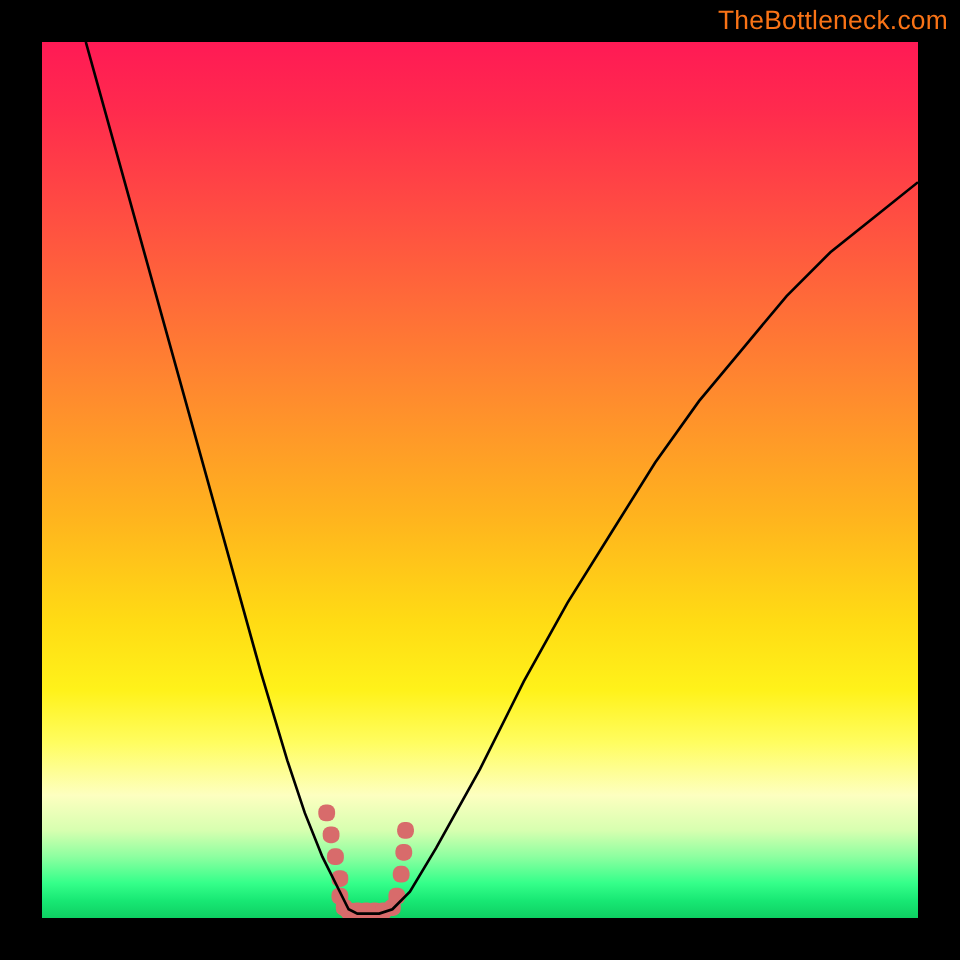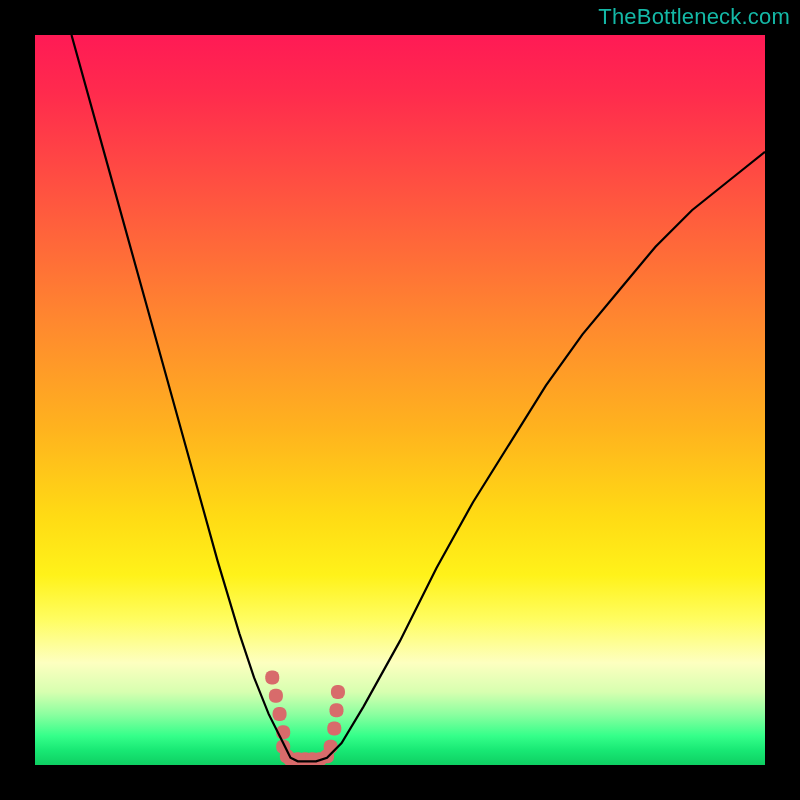--- a/index.html
+++ b/index.html
@@ -55,21 +55,21 @@
     position: absolute;
     left: 0;
     top: 0;
     width: 100%;
     height: 100%;
   }
   .watermark {
     position: absolute;
     top: 4px;
     right: 10px;
-    color: #14b8a6;
+    color: #f97316;
     font-size: 22px;
     font-weight: 500;
     letter-spacing: 0.2px;
     user-select: none;
   }
 </style>
 </head>
 <body>
 
 <div class="frame">

